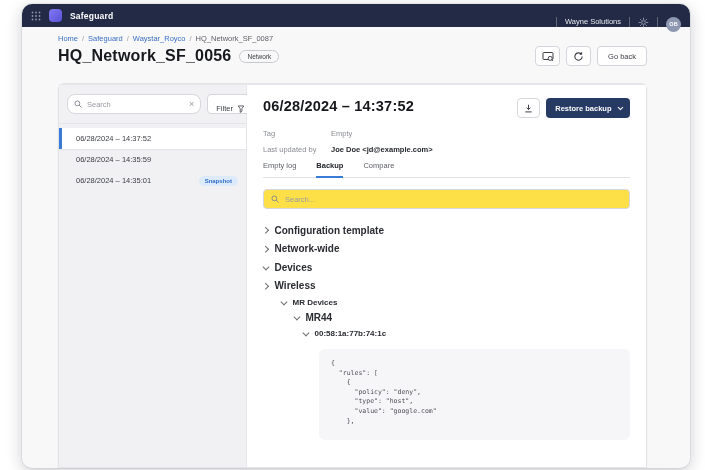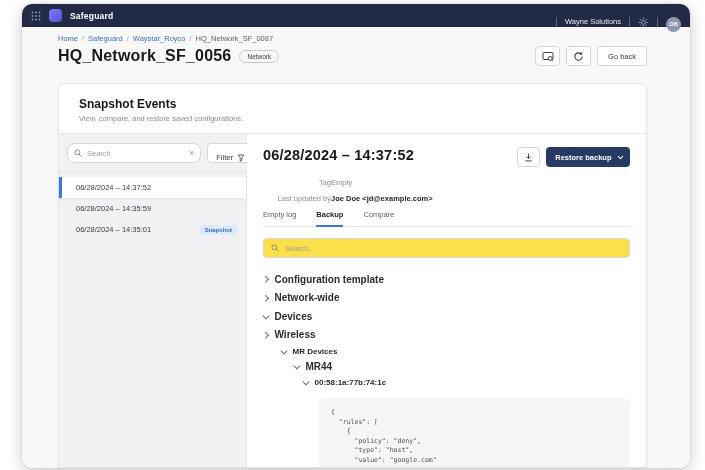--- a/index.html
+++ b/index.html
@@ -63,21 +63,21 @@
 
   
   .detail { flex:1; background:#fff; padding:13px 16px 0; overflow:hidden; }
   .d-header { display:flex; align-items:flex-start; }
   .d-title { font-size:14.5px; font-weight:700; color:#17181c; letter-spacing:.2px; }
   .d-actions { margin-left:auto; display:flex; align-items:center; gap:6px; }
   .dl-btn { width:23px; height:20px; background:#fff; border:1px solid #d5d7dc; border-radius:4px; display:flex; align-items:center; justify-content:center; cursor:pointer; }
   .restore-btn { height:20px; padding:0 9px; background:#263a64; border:none; border-radius:4px; color:#fff; font-size:7.5px; font-weight:600; display:flex; align-items:center; gap:6px; cursor:pointer; font-family:"Liberation Sans",sans-serif; }
 
   .meta { margin-top:11px; font-size:7.5px; }
-  .meta-row { display:flex; margin-bottom:7px;text-align:right; }
+  .meta-row { display:flex; margin-bottom:7px; }
   .meta-label { width:68px; flex:0 0 68px; color:#8b8d92; }
   .meta-val-muted { color:#8b8d92; }
   .meta-val-strong { color:#26282c; font-weight:700; }
 
   .tabs { margin-top:6px; display:flex; gap:20px; border-bottom:1px solid #e2e3e7; }
   .tab { font-size:7.5px; color:#5f6166; padding-bottom:6px; cursor:pointer; border-bottom:2px solid transparent; margin-bottom:-1px; }
   .tab.active { color:#222428; font-weight:700; border-bottom-color:#3a7bd5; }
 
   .search2 { margin-top:11px; height:20px; border:1px solid #d5d7dc; border-radius:4px; background:#fde047; display:flex; align-items:center; gap:6px; padding:0 7px; }
   .search2 input { flex:1; min-width:0; border:0; outline:0; background:transparent; font-size:7.5px; color:#3c3e44; font-family:"Liberation Sans",sans-serif; }
@@ -177,24 +177,20 @@
                 <path d="M10 6a4 4 0 1 1-1.1-2.75" fill="none" stroke="#3c3e44" stroke-width="1.2"></path>
                 <path d="M9.4 1.4v2.1H7.3" fill="none" stroke="#3c3e44" stroke-width="1.2"></path>
               </svg>
             </span>
             <span class="text-btn">Go back</span>
           </div>
         </div>
       </div>
 
       <div class="card">
-        <div class="card-head">
-          <div class="card-title">Snapshot Events</div>
-          <div class="card-sub">View, compare, and restore saved configurations.</div>
-        </div>
 
         <div class="split">
 
           <div class="left-panel">
             <div class="search-row">
               <div class="search-box">
                 <svg width="8" height="8" viewBox="0 0 10 10">
                   <circle cx="4.2" cy="4.2" r="3" fill="none" stroke="#8a8c92" stroke-width="1.2"></circle>
                   <line x1="6.6" y1="6.6" x2="9" y2="9" stroke="#8a8c92" stroke-width="1.2" stroke-linecap="round"></line>
                 </svg>

